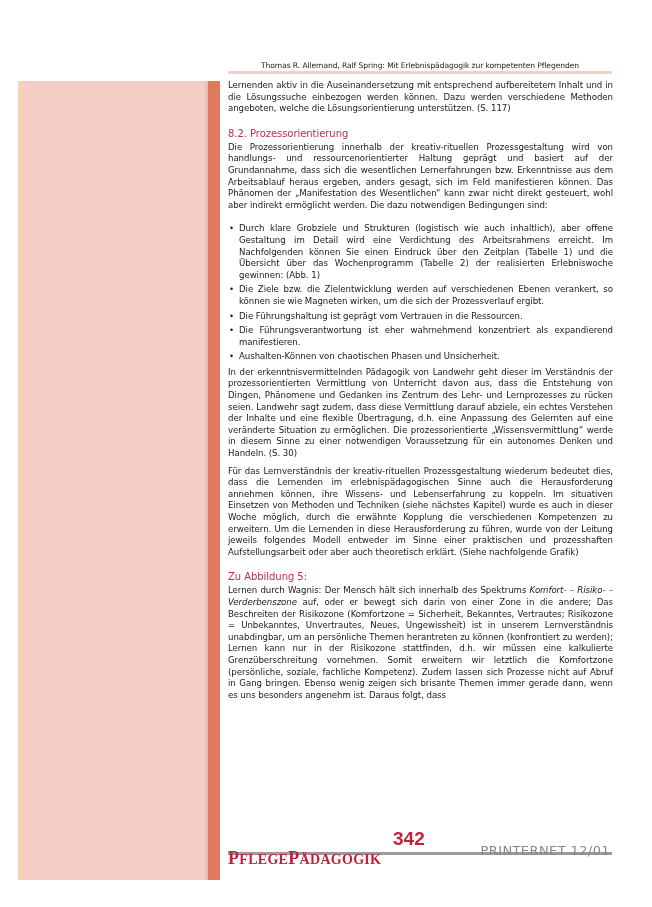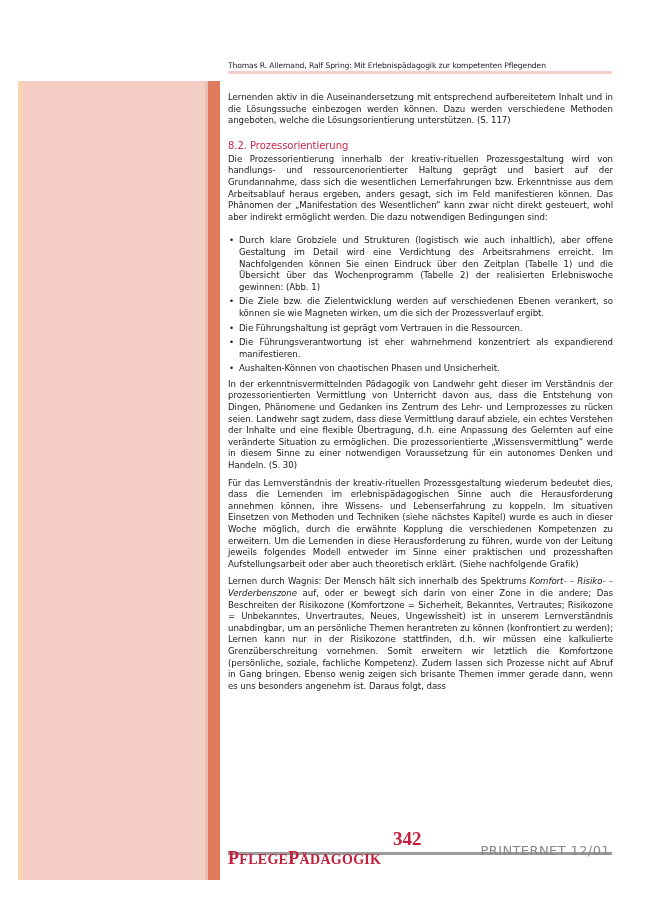--- a/index.html
+++ b/index.html
@@ -5,34 +5,34 @@
   html, body { margin:0; padding:0; background:#ffffff; }
   body { width:652px; height:907px; position:relative; overflow:hidden;
          font-family:"DejaVu Sans", sans-serif; color:#1a1a1a; }
   .side-panel { position:absolute; left:18px; top:81px; width:190px; height:799px;
                 background:#f4cdc4; }
   .side-panel .peach { position:absolute; left:0; top:0; width:5px; height:100%; background:#f8d2b4; }
   .side-panel .edge { position:absolute; right:0; top:0; width:3px; height:100%; background:#e8bdb2; }
   .side-strip { position:absolute; left:208px; top:81px; width:12px; height:799px; background:#df7a5c; }
   .running-head { position:absolute; left:228px; top:61px; width:384px;
                   font-size:7.6px; letter-spacing:-0.1px; color:#222; white-space:nowrap;
-                  border-bottom:3px solid #f3d0cb; padding-bottom:1px; text-align:left; }
-  .content { position:absolute; left:228px; top:92px; width:385px; font-size:8.6px;
+                  border-bottom:3px solid #f3d0cb; padding-bottom:1px; text-align:center; }
+  .content { position:absolute; left:228px; top:80px; width:385px; font-size:8.6px;
              line-height:11.6px; text-align:justify; hyphens:manual; letter-spacing:-0.05px; }
   .content p { margin:0 0 6px 0; }
   .content h2 { font-size:10px; font-weight:normal; color:#c8284a; margin:12px 0 2px 0; line-height:13px; }
   .content ul { list-style:none; margin:12px 0 4px 0; padding:0; }
   .content li { position:relative; padding-left:11px; margin-bottom:3px; }
   .content li::before { content:"•"; position:absolute; left:1px; top:0; }
   .footer { position:absolute; left:228px; top:830px; width:384px; height:22px;
             border-bottom:3px solid #9a9a9a; }
   .footer .brand { position:absolute; left:0; top:18px; font-family:"Liberation Serif", serif;
                    font-weight:bold; color:#c41f3b; font-size:14px; letter-spacing:0.3px; }
   .footer .brand .big { font-size:18px; }
-  .footer .pageno { position:absolute; left:165px; top:-2px; font-family:Liberation Serif, serif;
+  .footer .pageno { position:absolute; left:165px; top:-2px; font-family:Liberation Sans, sans-serif;
                     font-weight:bold; color:#c41f3b; font-size:19px; }
   .footer .issue { position:absolute; right:2px; top:7px; font-size:13px; color:#888; letter-spacing:0.4px;margin-top:6px; }
 </style>
 </head>
 <body>
 
 <div class="side-panel">
   <div class="peach"></div>
   <div class="edge"></div>
 </div>
@@ -48,20 +48,21 @@
   <ul>
     <li>Durch klare Grobziele und Strukturen (logistisch wie auch inhaltlich), aber offene Gestaltung im Detail wird eine Verdichtung des Arbeitsrahmens erreicht. Im Nachfolgenden können Sie einen Eindruck über den Zeitplan (Tabelle 1) und die Übersicht über das Wochenprogramm (Tabelle 2) der realisierten Erlebniswoche gewinnen: (Abb. 1)</li>
     <li>Die Ziele bzw. die Zielentwicklung werden auf verschiedenen Ebenen verankert, so können sie wie Magneten wirken, um die sich der Prozessverlauf ergibt.</li>
     <li>Die Führungshaltung ist geprägt vom Vertrauen in die Ressourcen.</li>
     <li>Die Führungsverantwortung ist eher wahrnehmend konzentriert als expandierend manifestieren.</li>
     <li>Aushalten-Können von chaotischen Phasen und Unsicherheit.</li>
   </ul>
   <p>In der erkenntnisvermittelnden Pädagogik von Landwehr geht dieser im Verständnis der prozessorientierten Vermittlung von Unterricht davon aus, dass die Entstehung von Dingen, Phänomene und Gedanken ins Zentrum des Lehr- und Lernprozesses zu rücken seien. Landwehr sagt zudem, dass diese Vermittlung darauf abziele, ein echtes Verstehen der Inhalte und eine flexible Übertragung, d.h. eine Anpassung des Gelernten auf eine veränderte Situation zu ermöglichen. Die prozessorientierte „Wissensvermittlung“ werde in diesem Sinne zu einer notwendigen Voraussetzung für ein autonomes Denken und Handeln. (S. 30)</p>
   <p>Für das Lernverständnis der kreativ-rituellen Prozessgestaltung wiederum bedeutet dies, dass die Lernenden im erlebnispädagogischen Sinne auch die Herausforderung annehmen können, ihre Wissens- und Lebenserfahrung zu koppeln. Im situativen Einsetzen von Methoden und Techniken (siehe nächstes Kapitel) wurde es auch in dieser Woche möglich, durch die erwähnte Kopplung die verschiedenen Kompetenzen zu erweitern. Um die Lernenden in diese Herausforderung zu führen, wurde von der Leitung jeweils folgendes Modell entweder im Sinne einer praktischen und prozesshaften Aufstellungsarbeit oder aber auch theoretisch erklärt. (Siehe nachfolgende Grafik)</p>
 
+  <h2>Zu Abbildung 5:</h2>
   <p><span>Lernen durch Wagnis: Der Mensch hält sich innerhalb des Spektrums </span><em>Komfort- – Risiko- – Verderbenszone</em><span> auf, oder er bewegt sich darin von einer Zone in die andere; Das Beschreiten der Risikozone (Komfortzone = Sicherheit, Bekanntes, Vertrautes; Risikozone = Unbekanntes, Unvertrautes, Neues, Ungewissheit) ist in unserem Lernverständnis unabdingbar, um an persönliche Themen herantreten zu können (konfrontiert zu werden); Lernen kann nur in der Risikozone stattfinden, d.h. wir müssen eine kalkulierte Grenzüberschreitung vornehmen. Somit erweitern wir letztlich die Komfortzone (persönliche, soziale, fachliche Kompetenz). Zudem lassen sich Prozesse nicht auf Abruf in Gang bringen. Ebenso wenig zeigen sich brisante Themen immer gerade dann, wenn es uns besonders angenehm ist. Daraus folgt, dass</span></p>
 </div>
 
 <div class="footer">
   <span class="brand"><span class="big">P</span><span>FLEGE</span><span class="big">P</span><span>ÄDAGOGIK</span></span>
   <span class="pageno">342</span>
   <span class="issue">PRINTERNET 12/01</span>
 </div>
 
 </body></html>

